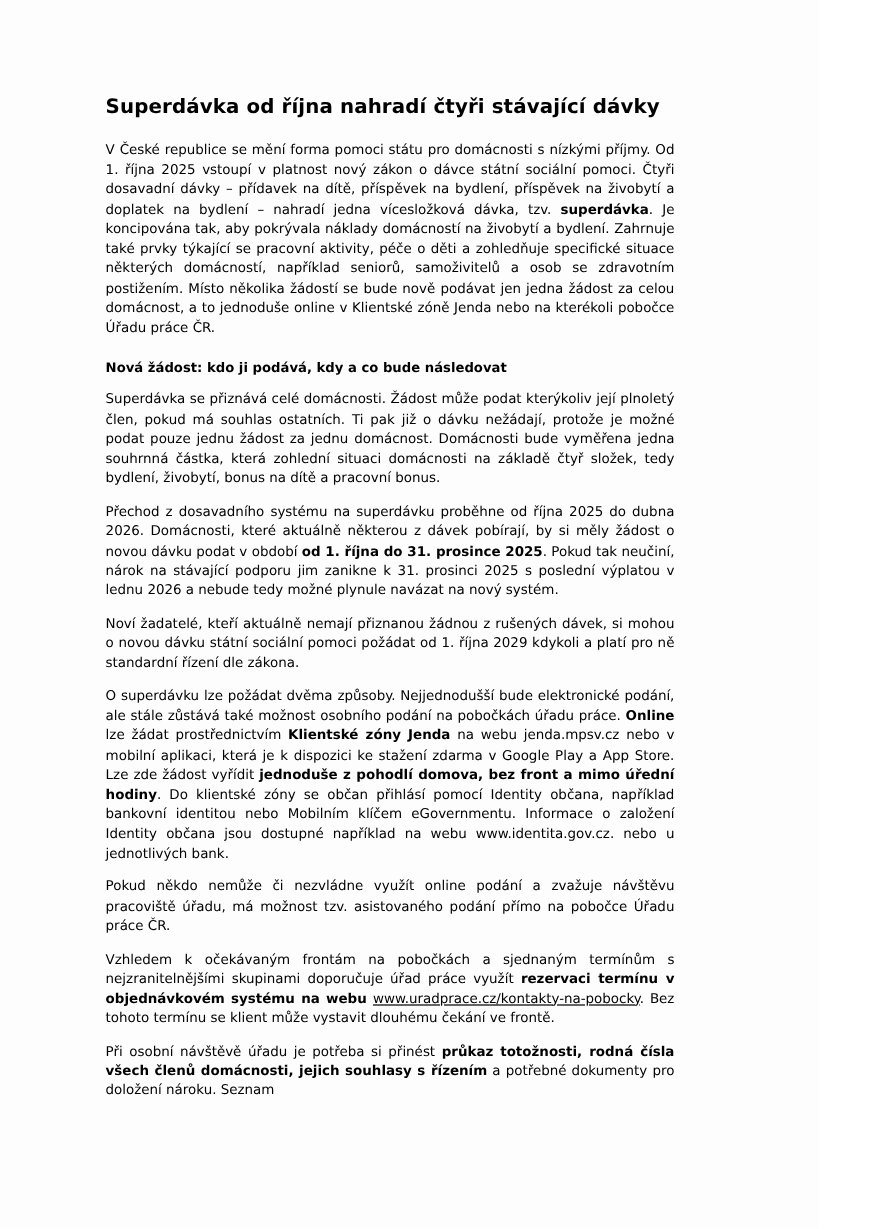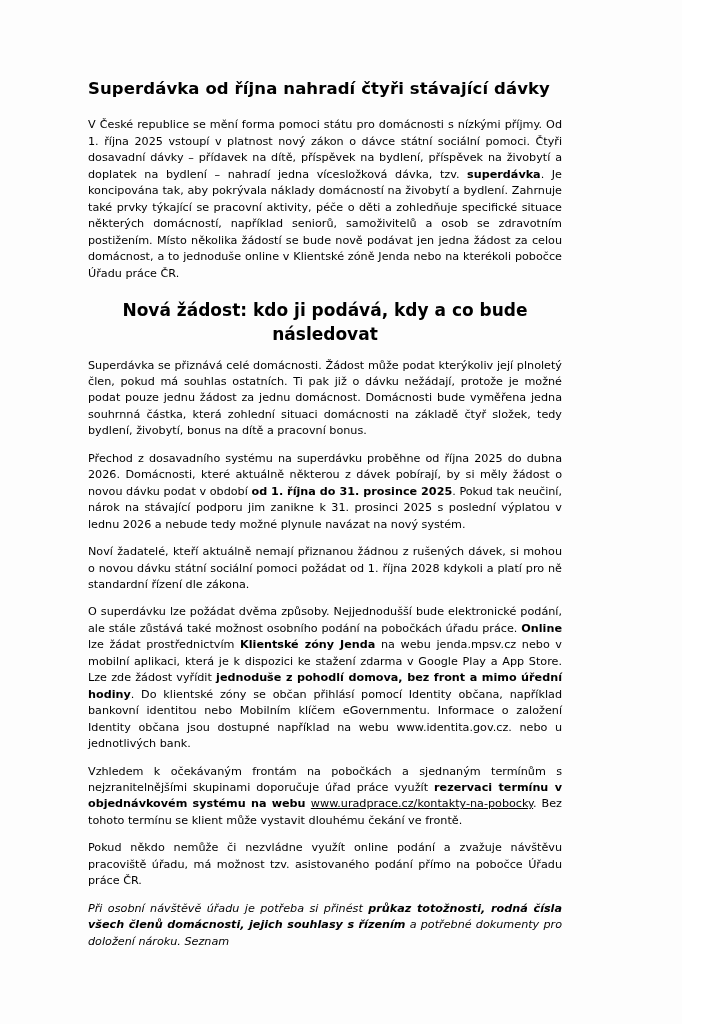--- a/index.html
+++ b/index.html
@@ -30,52 +30,52 @@
     letter-spacing: 0.1px;
   }
   p.body-par {
     font-size: 11.2px;
     line-height: 1.47;
     text-align: justify;
     margin: 0 0 11px 0;
     hyphens: none;
   }
   h2.sub-head {
-    font-size: 17px;
+    font-size: 11px;
     font-weight: bold;
     line-height: 1.4;
     margin: 17px 0 11px 0;
-    text-align: center;
+    text-align: left;
   }
   .b { font-weight: bold; }
   .u-link {
     text-decoration: underline;
   }
-  .last-par { margin-bottom: 0; font-style: italic; }
+  .last-par { margin-bottom: 0; }
 </style>
 </head>
 <body>
 
 <div class="page">
 
   <h1 class="doc-title">Superdávka od října nahradí čtyři stávající dávky</h1>
 
   <p class="body-par"><span>V České republice se mění forma pomoci státu pro domácnosti s nízkými příjmy. Od 1. října 2025 vstoupí v platnost nový zákon o dávce státní sociální pomoci. Čtyři dosavadní dávky – přídavek na dítě, příspěvek na bydlení, příspěvek na živobytí a doplatek na bydlení – nahradí jedna vícesložková dávka, tzv. </span><span class="b">superdávka</span><span>. Je koncipována tak, aby pokrývala náklady domácností na živobytí a bydlení. Zahrnuje také prvky týkající se pracovní aktivity, péče o děti a zohledňuje specifické situace některých domácností, například seniorů, samoživitelů a osob se zdravotním postižením. Místo několika žádostí se bude nově podávat jen jedna žádost za celou domácnost, a to jednoduše online v Klientské zóně Jenda nebo na kterékoli pobočce Úřadu práce ČR.</span></p>
 
   <h2 class="sub-head">Nová žádost: kdo ji podává, kdy a co bude následovat</h2>
 
   <p class="body-par">Superdávka se přiznává celé domácnosti. Žádost může podat kterýkoliv její plnoletý člen, pokud má souhlas ostatních. Ti pak již o dávku nežádají, protože je možné podat pouze jednu žádost za jednu domácnost. Domácnosti bude vyměřena jedna souhrnná částka, která zohlední situaci domácnosti na základě čtyř složek, tedy bydlení, živobytí, bonus na dítě a pracovní bonus.</p>
 
   <p class="body-par"><span>Přechod z dosavadního systému na superdávku proběhne od října 2025 do dubna 2026. Domácnosti, které aktuálně některou z dávek pobírají, by si měly žádost o novou dávku podat v období </span><span class="b">od 1. října do 31. prosince 2025</span><span>. Pokud tak neučiní, nárok na stávající podporu jim zanikne k 31. prosinci 2025 s poslední výplatou v lednu 2026 a nebude tedy možné plynule navázat na nový systém.</span></p>
 
-  <p class="body-par">Noví žadatelé, kteří aktuálně nemají přiznanou žádnou z rušených dávek, si mohou o novou dávku státní sociální pomoci požádat od 1. října 2028 kdykoli a platí pro ně standardní řízení dle zákona.</p>
+  <p class="body-par">Noví žadatelé, kteří aktuálně nemají přiznanou žádnou z rušených dávek, si mohou o novou dávku státní sociální pomoci požádat od 1. října 2029 kdykoli a platí pro ně standardní řízení dle zákona.</p>
 
 
   <p class="body-par"><span>O superdávku lze požádat dvěma způsoby. Nejjednodušší bude elektronické podání, ale stále zůstává také možnost osobního podání na pobočkách úřadu práce. </span><span class="b">Online</span><span> lze žádat prostřednictvím </span><span class="b">Klientské zóny Jenda</span><span> na webu jenda.mpsv.cz nebo v mobilní aplikaci, která je k dispozici ke stažení zdarma v Google Play a App Store. Lze zde žádost vyřídit </span><span class="b">jednoduše z pohodlí domova, bez front a mimo úřední hodiny</span><span>. Do klientské zóny se občan přihlásí pomocí Identity občana, například bankovní identitou nebo Mobilním klíčem eGovernmentu. Informace o založení Identity občana jsou dostupné například na webu www.identita.gov.cz. nebo u jednotlivých bank.</span></p>
 
 
+  <p class="body-par">Pokud někdo nemůže či nezvládne využít online podání a zvažuje návštěvu pracoviště úřadu, má možnost tzv. asistovaného podání přímo na pobočce Úřadu práce ČR.</p>
+
   <p class="body-par"><span>Vzhledem k očekávaným frontám na pobočkách a sjednaným termínům s nejzranitelnějšími skupinami doporučuje úřad práce využít </span><span class="b">rezervaci termínu v objednávkovém systému na webu </span><span class="u-link">www.uradprace.cz/kontakty-na-pobocky</span><span>. Bez tohoto termínu se klient může vystavit dlouhému čekání ve frontě.</span></p>
-
-  <p class="body-par">Pokud někdo nemůže či nezvládne využít online podání a zvažuje návštěvu pracoviště úřadu, má možnost tzv. asistovaného podání přímo na pobočce Úřadu práce ČR.</p>
 
   <p class="body-par last-par"><span>Při osobní návštěvě úřadu je potřeba si přinést </span><span class="b">průkaz totožnosti, rodná čísla všech členů domácnosti, jejich souhlasy s řízením</span><span> a potřebné dokumenty pro doložení nároku. Seznam</span></p>
 
 </div>
 
 </body></html>

